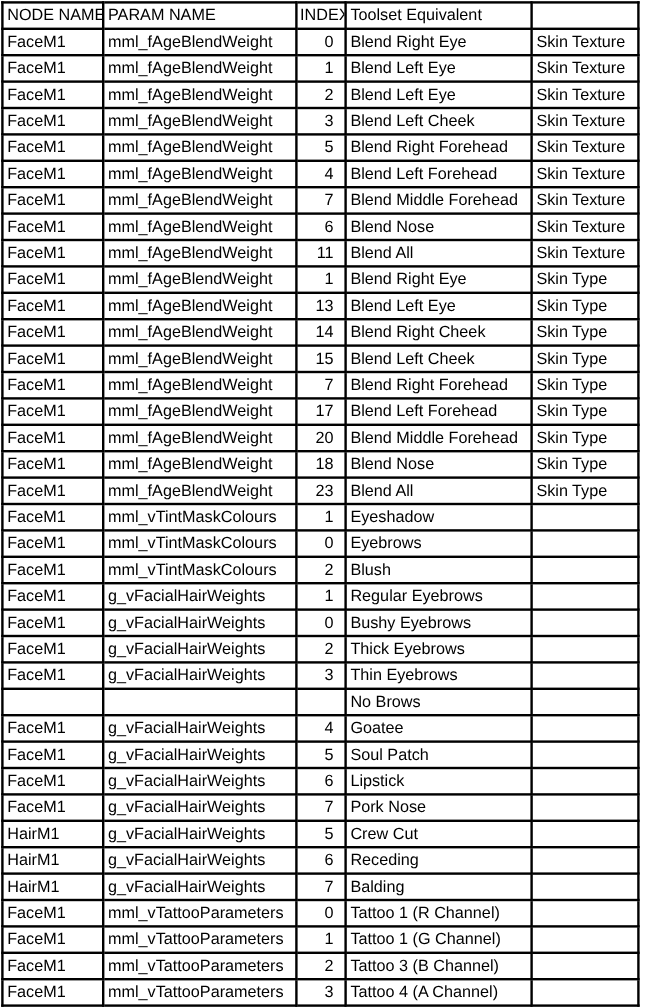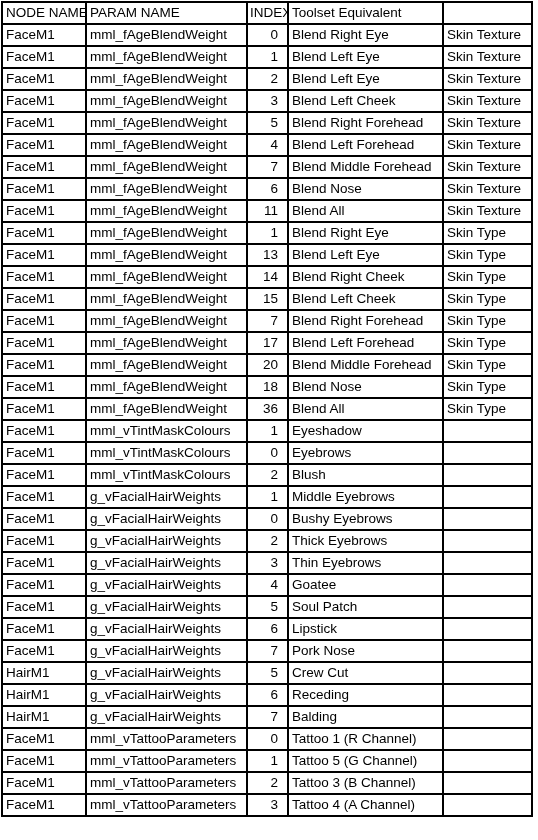--- a/index.html
+++ b/index.html
@@ -202,21 +202,21 @@
         <tr>
           <td>FaceM1</td>
           <td>mml_fAgeBlendWeight</td>
           <td class="idx">18</td>
           <td>Blend Nose</td>
           <td>Skin Type</td>
         </tr>
         <tr>
           <td>FaceM1</td>
           <td>mml_fAgeBlendWeight</td>
-          <td class="idx">36</td>
+          <td class="idx">23</td>
           <td>Blend All</td>
           <td>Skin Type</td>
         </tr>
         <tr>
           <td>FaceM1</td>
           <td>mml_vTintMaskColours</td>
           <td class="idx">1</td>
           <td>Eyeshadow</td>
           <td class="empty"></td>
         </tr>
@@ -231,21 +231,21 @@
           <td>FaceM1</td>
           <td>mml_vTintMaskColours</td>
           <td class="idx">2</td>
           <td>Blush</td>
           <td class="empty"></td>
         </tr>
         <tr>
           <td>FaceM1</td>
           <td>g_vFacialHairWeights</td>
           <td class="idx">1</td>
-          <td>Middle Eyebrows</td>
+          <td>Regular Eyebrows</td>
           <td class="empty"></td>
         </tr>
         <tr>
           <td>FaceM1</td>
           <td>g_vFacialHairWeights</td>
           <td class="idx">0</td>
           <td>Bushy Eyebrows</td>
           <td class="empty"></td>
         </tr>
         <tr>
@@ -253,20 +253,27 @@
           <td>g_vFacialHairWeights</td>
           <td class="idx">2</td>
           <td>Thick Eyebrows</td>
           <td class="empty"></td>
         </tr>
         <tr>
           <td>FaceM1</td>
           <td>g_vFacialHairWeights</td>
           <td class="idx">3</td>
           <td>Thin Eyebrows</td>
+          <td class="empty"></td>
+        </tr>
+        <tr>
+          <td class="empty"></td>
+          <td class="empty"></td>
+          <td class="idx empty"></td>
+          <td>No Brows</td>
           <td class="empty"></td>
         </tr>
         <tr>
           <td>FaceM1</td>
           <td>g_vFacialHairWeights</td>
           <td class="idx">4</td>
           <td>Goatee</td>
           <td class="empty"></td>
         </tr>
         <tr>
@@ -315,21 +322,21 @@
           <td>FaceM1</td>
           <td>mml_vTattooParameters</td>
           <td class="idx">0</td>
           <td>Tattoo 1 (R Channel)</td>
           <td class="empty"></td>
         </tr>
         <tr>
           <td>FaceM1</td>
           <td>mml_vTattooParameters</td>
           <td class="idx">1</td>
-          <td>Tattoo 5 (G Channel)</td>
+          <td>Tattoo 1 (G Channel)</td>
           <td class="empty"></td>
         </tr>
         <tr>
           <td>FaceM1</td>
           <td>mml_vTattooParameters</td>
           <td class="idx">2</td>
           <td>Tattoo 3 (B Channel)</td>
           <td class="empty"></td>
         </tr>
         <tr>

